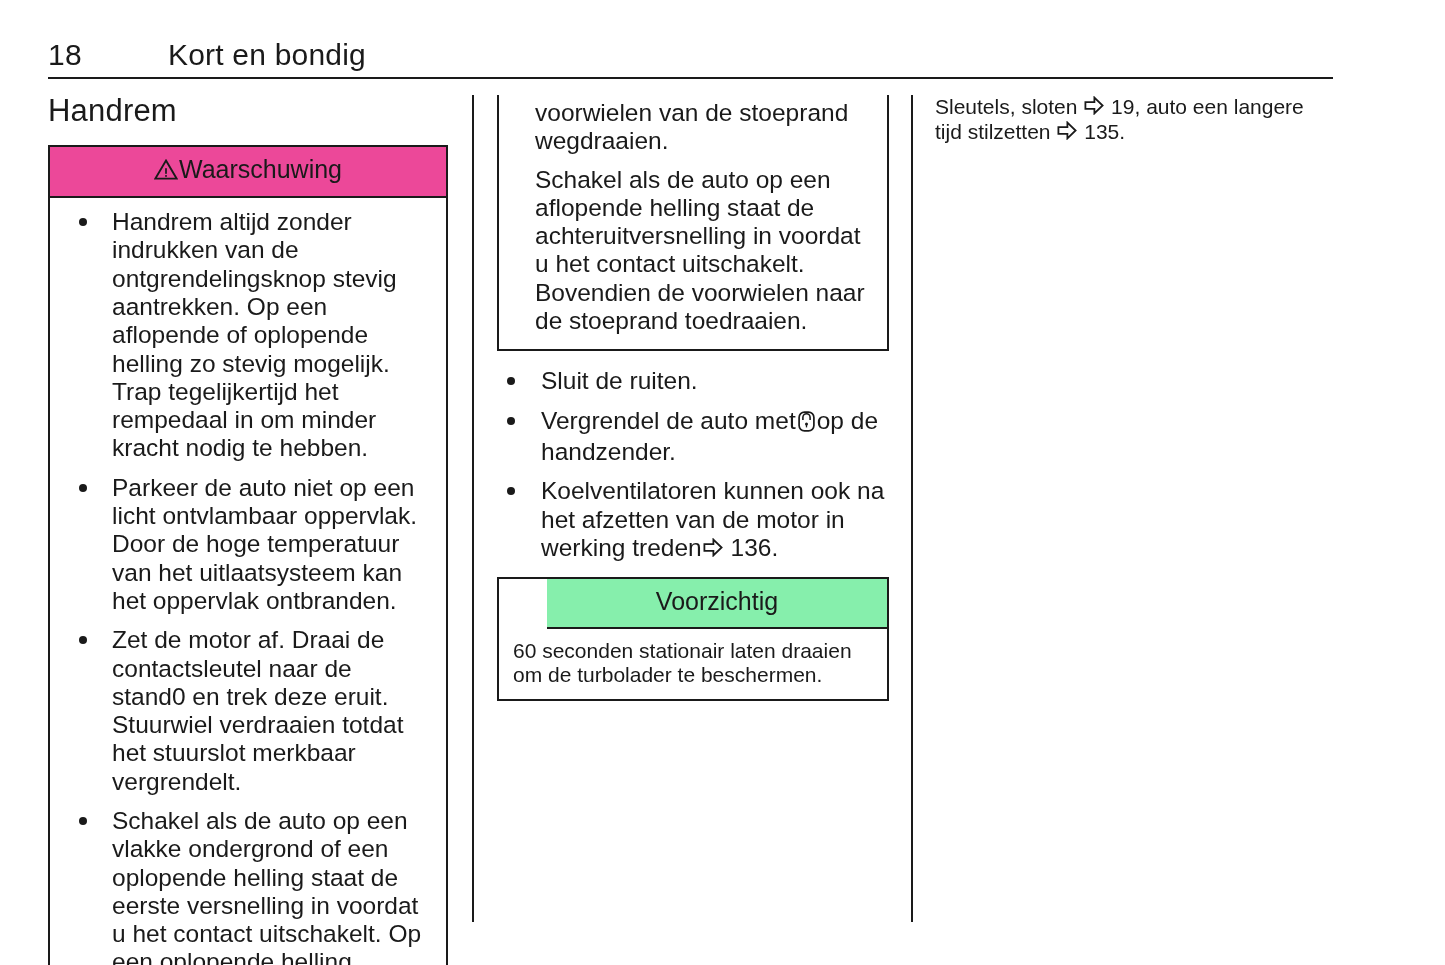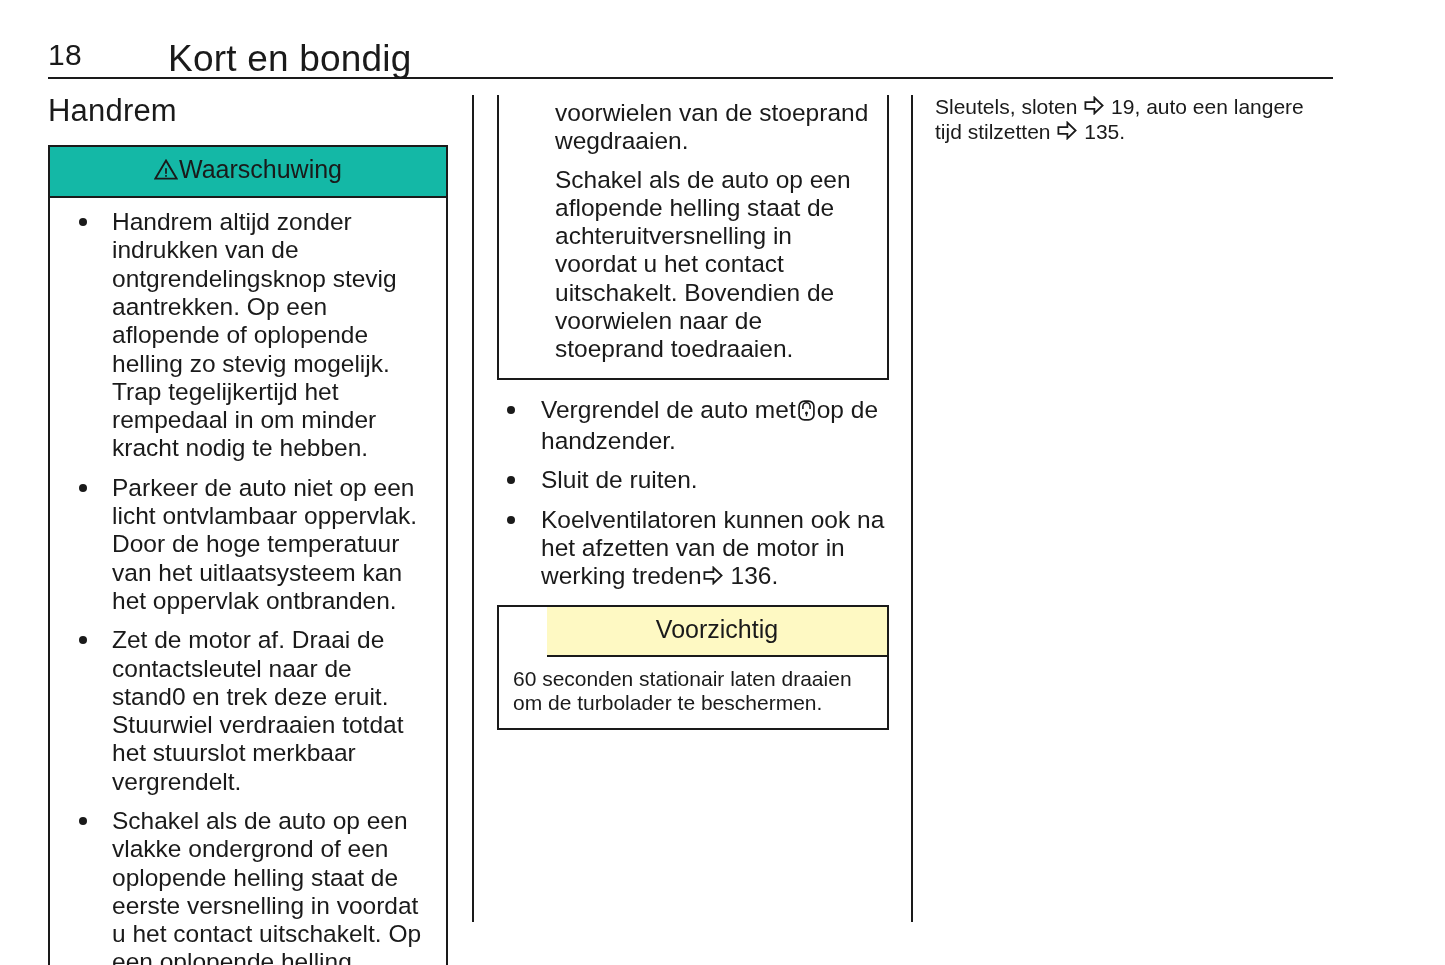--- a/index.html
+++ b/index.html
@@ -28,21 +28,21 @@
     position: absolute;
     left: 0;
     top: 0;
     font-size: 30px;
     letter-spacing: 0.2px;
   }
   #chapter-title {
     position: absolute;
     left: 120px;
     top: 0;
-    font-size: 37px;
+    font-size: 30px;
     letter-spacing: 0.2px;
   }
   #header-rule {
     position: absolute;
     left: 48px;
     top: 77px;
     width: 1285px;
     height: 0;
     border-top: 2.5px solid #1a1a1a;
   }
@@ -91,31 +91,31 @@
   .callout-header {
     box-sizing: border-box;
     border-bottom: 2.5px solid #1a1a1a;
     text-align: center;
     font-size: 25px;
     padding: 9px 0 11px 0;
     line-height: 1.1;
     white-space: nowrap;
   }
   .callout-header-warning {
-    background: #14b8a6;
+    background: #ec4899;
   }
   .callout-header-caution {
-    background: #fef9c3;
+    background: #86efac;
     margin-left: 48px;
   }
   .callout-body {
     padding: 10px 14px 12px 14px;
   }
   .callout-body-tight {
-    padding: 4px 14px 14px 22px;
+    padding: 4px 14px 14px 2px;
   }
 
   
   .warning-triangle {
     display: inline-block;
     vertical-align: -2px;
     margin-right: 1px;
   }
 
   
@@ -234,35 +234,35 @@
   <div class="callout callout-open-top">
     <div class="callout-body callout-body-tight">
       <p class="callout-para">voorwielen van de stoeprand wegdraaien.</p>
       <p class="callout-para">Schakel als de auto op een aflopende helling staat de achteruitversnelling in voordat u het contact uitschakelt. Bovendien de voorwielen naar de stoeprand toedraaien.</p>
     </div>
   </div>
 
   <div class="gap-after-box"></div>
 
   <ul class="bullets narrow-indent">
+    <li>
+      <span class="bullet-dot"></span>
+      <span>Sluit de ruiten.</span>
+    </li>
     <li>
       <span class="bullet-dot"></span>
       <span>Vergrendel de auto met</span><span class="lock-glyph"><svg width="17" height="21" viewBox="0 0 17 21" aria-hidden="true">
             <rect x="1.1" y="1.1" width="14.8" height="18.8" rx="5.4" ry="5.4" fill="none" stroke="#1a1a1a" stroke-width="1.7"></rect>
             <path d="M4.9 9.1 V6.4 a3.6 3.6 0 0 1 7.2 0 V9.1" fill="none" stroke="#1a1a1a" stroke-width="1.6"></path>
             <circle cx="8.5" cy="13.0" r="1.5" fill="#1a1a1a"></circle>
             <rect x="7.85" y="13.0" width="1.3" height="3.4" fill="#1a1a1a"></rect>
           </svg></span><span>op de handzender.</span>
     </li>
     <li>
       <span class="bullet-dot"></span>
-      <span>Sluit de ruiten.</span>
-    </li>
-    <li>
-      <span class="bullet-dot"></span>
       <span>Koelventilatoren kunnen ook na het afzetten van de motor in werking treden</span><span class="ref-arrow"><svg width="20" height="19" viewBox="0 0 20 19" aria-hidden="true">
             <path d="M1.4 6.2 H10.4 V1.6 L18.6 9.5 L10.4 17.4 V12.8 H1.4 Z" fill="none" stroke="#1a1a1a" stroke-width="1.8" stroke-linejoin="miter"></path>
           </svg></span> <span>136.</span>
     </li>
   </ul>
 
   <div class="gap-before-caution"></div>
 
   <div class="callout">
     <div class="callout-header callout-header-caution">

